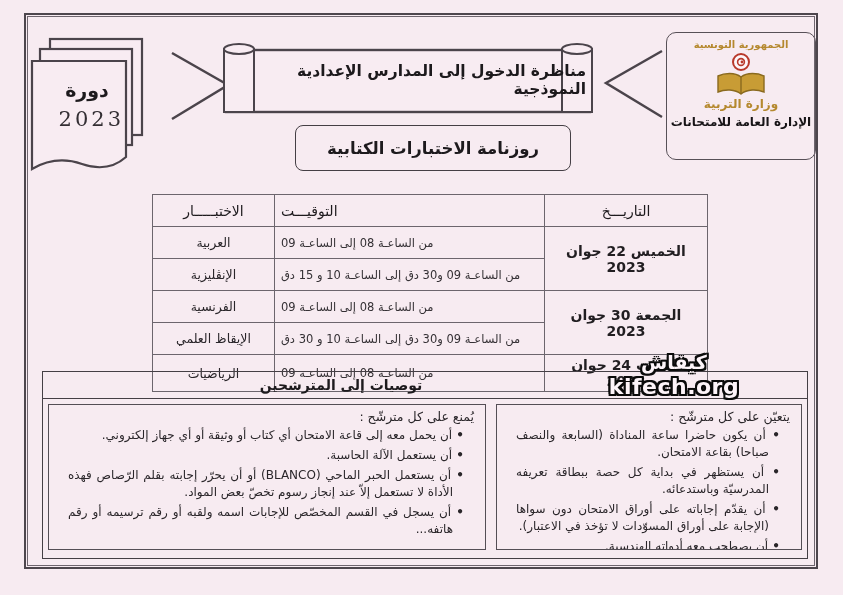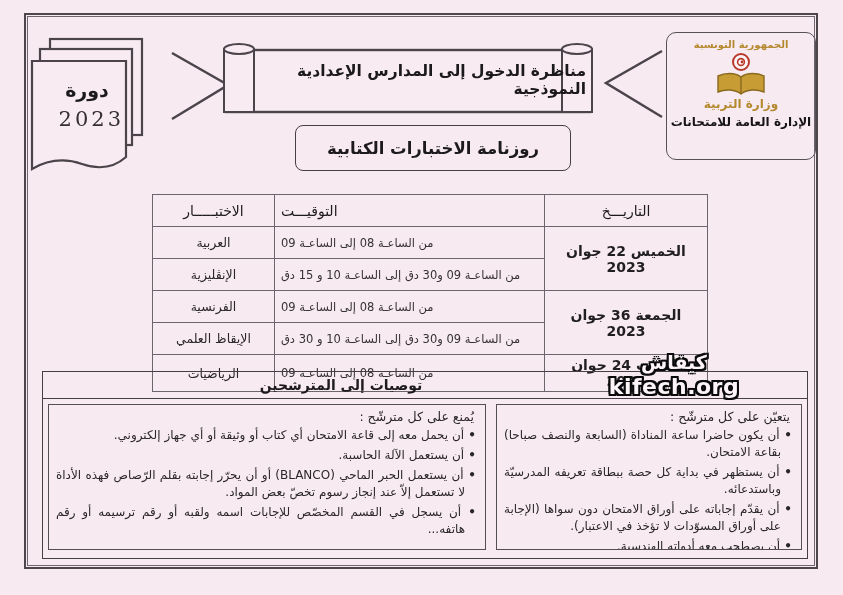--- a/index.html
+++ b/index.html
@@ -68,21 +68,21 @@
     transform:translateX(-84px);}
   .rec-heading-row{border-bottom:1.4px solid #453f45;}
   .rec-body{display:flex;height:159px;}
   .rec-col{box-sizing:border-box;}
   .rec-col-must{width:316px;}
   .rec-col-forbidden{flex:1;}
   .rec-inner{border:1px solid #544e55;margin:5px 5px 6px 5px;height:146px;
     box-sizing:border-box;padding:3px 9px 10px 7px;overflow:hidden;}
   .rec-intro{font-size:12.5px;margin:1px 2px 2px;color:#2a262a;}
   .rec-list{list-style:none;margin:0;padding:0;}
-  .rec-list li{font-size:12px;line-height:1.42;margin:3px 0;color:#2a262a;
+  .rec-list li{font-size:12px;line-height:1.42;margin:3px 12px;color:#2a262a;
     padding-right:11px;text-indent:-11px;text-align:justify;}
   .rec-list li::before{content:"• ";font-weight:bold;}
   svg .ln{stroke:#4b444b;stroke-width:2.5;fill:none;}
   svg .paper{fill:#f8ecf2;stroke:#4b444b;stroke-width:2.2;}
 </style>
 </head>
 <body>
 
 <div class="frame">
 
@@ -143,21 +143,21 @@
         <tr>
           <td class="cell-date" rowspan="2">الخميس 22 جوان 2023</td>
           <td class="cell-time">من الساعـة 08 إلى الساعـة 09</td>
           <td class="cell-exam">العربية</td>
         </tr>
         <tr>
           <td class="cell-time">من الساعـة 09 و30 دق إلى الساعـة 10 و 15 دق</td>
           <td class="cell-exam">الإنڤليزية</td>
         </tr>
         <tr>
-          <td class="cell-date" rowspan="2">الجمعة 36 جوان 2023</td>
+          <td class="cell-date" rowspan="2">الجمعة 30 جوان 2023</td>
           <td class="cell-time">من الساعـة 08 إلى الساعـة 09</td>
           <td class="cell-exam">الفرنسية</td>
         </tr>
         <tr>
           <td class="cell-time">من الساعـة 09 و30 دق إلى الساعـة 10 و 30 دق</td>
           <td class="cell-exam">الإيقاظ العلمي</td>
         </tr>
         <tr>
           <td class="cell-date">السبت 24 جوان 2023</td>
           <td class="cell-time">من الساعـة 08 إلى الساعـة 09</td>

